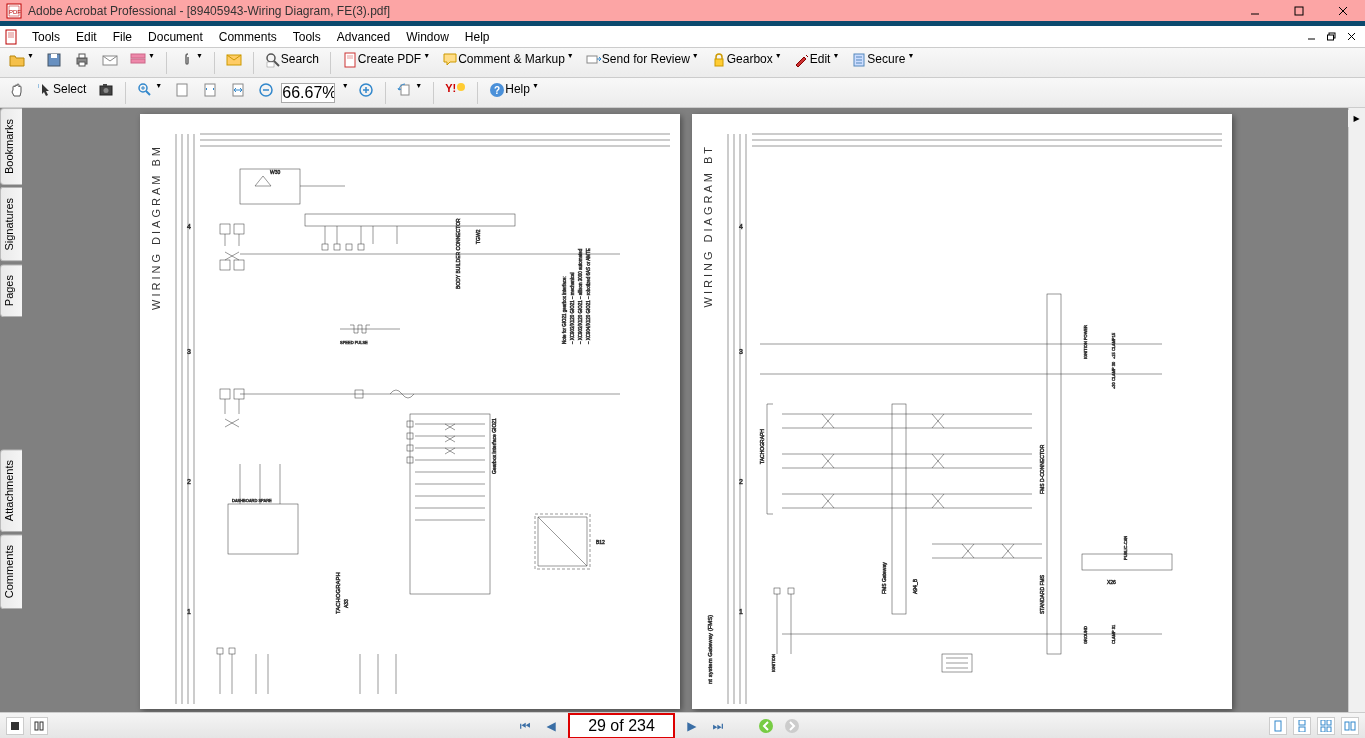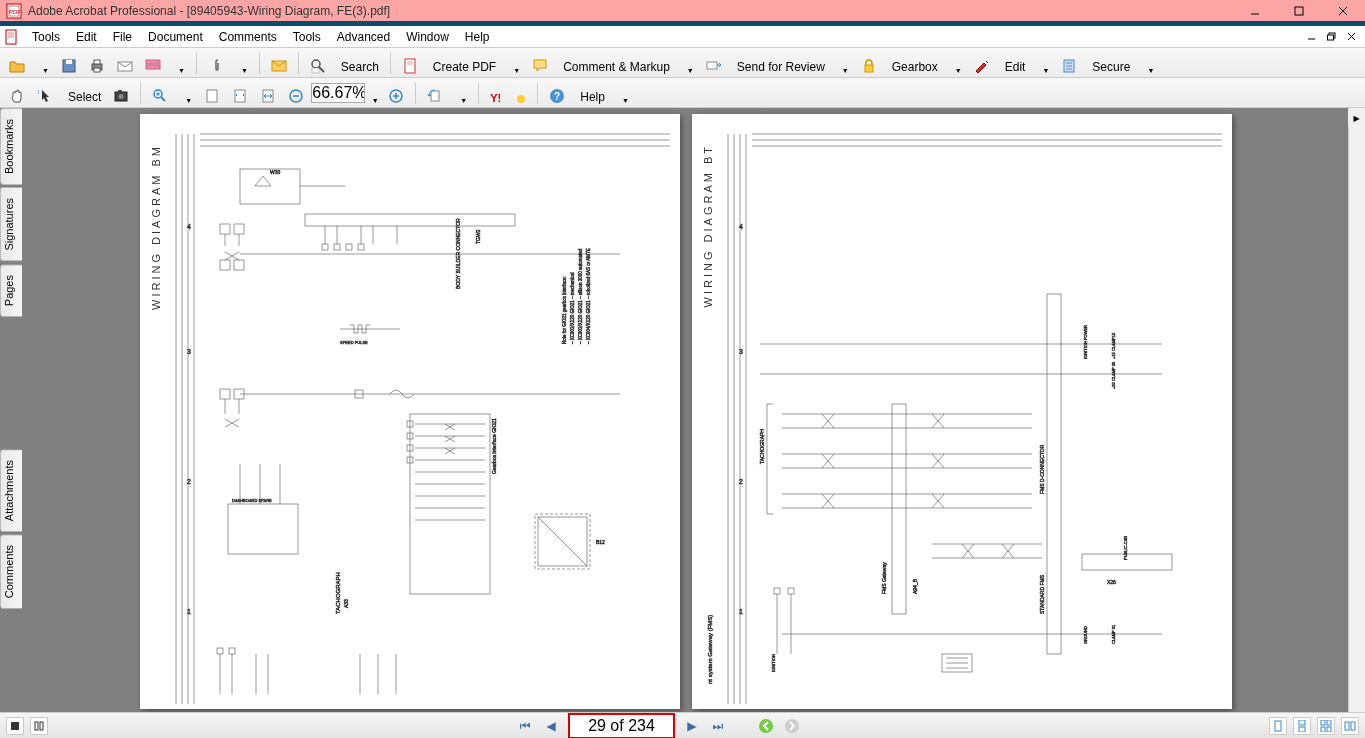--- a/index.html
+++ b/index.html
@@ -14,21 +14,21 @@
 
 
 .menu-bar { height: 22px; display: flex; align-items: center; padding-left: 4px; border-bottom: 1px solid #ccc; position: relative; }
 .menu-bar .pdf-icon { width: 16px; height: 16px; margin-right: 4px; }
 .menu-item { font-size: 12px; padding: 2px 8px; cursor: pointer; color: #000; }
 .mdi-controls { margin-left: auto; display: flex; gap: 4px; padding-right: 6px; }
 .mdi-controls span { width: 16px; height: 14px; display: flex; align-items: center; justify-content: center; cursor: pointer; font-size: 9px; }
 
 
 .toolbar-row { height: 30px; display: flex; align-items: center; padding: 0 4px; border-bottom: 1px solid #ccc; background: linear-gradient(#f8f8f8,#ececec); gap: 2px; }
-.tb-btn { height: 24px; min-width: 24px; display: inline-flex; align-items: flex-end; justify-content: center; padding: 0 4px; border: 1px solid transparent; border-radius: 2px; cursor: pointer; font-size: 12px; gap: 15px; }
+.tb-btn { height: 24px; min-width: 24px; display: inline-flex; align-items: flex-start; justify-content: center; padding: 0 4px; border: 1px solid transparent; border-radius: 2px; cursor: pointer; font-size: 12px; gap: 0; }
 .tb-sep { width: 1px; height: 22px; background: #ccc; margin: 0 4px; }
 .tb-btn .arrow { font-size: 7px; margin-left: 2px; }
 .tb-zoom-input { width: 54px; height: 20px; font-size: 16px; text-align: center; border: 1px solid #aaa; }
 .icon { width: 16px; height: 16px; display: inline-block; }
 
 
 .side-tabs { position: absolute; left: 0; top: 108px; width: 22px; display: flex; flex-direction: column; gap: 2px; z-index: 5; }
 .side-tab { writing-mode: vertical-rl; transform: rotate(180deg); font-size: 11px; padding: 10px 2px; background: linear-gradient(90deg,#f5f5f5,#eaeaea); border: 1px solid #bbb; border-left: none; border-radius: 0 4px 4px 0; cursor: pointer; text-align: center; }
 
 

